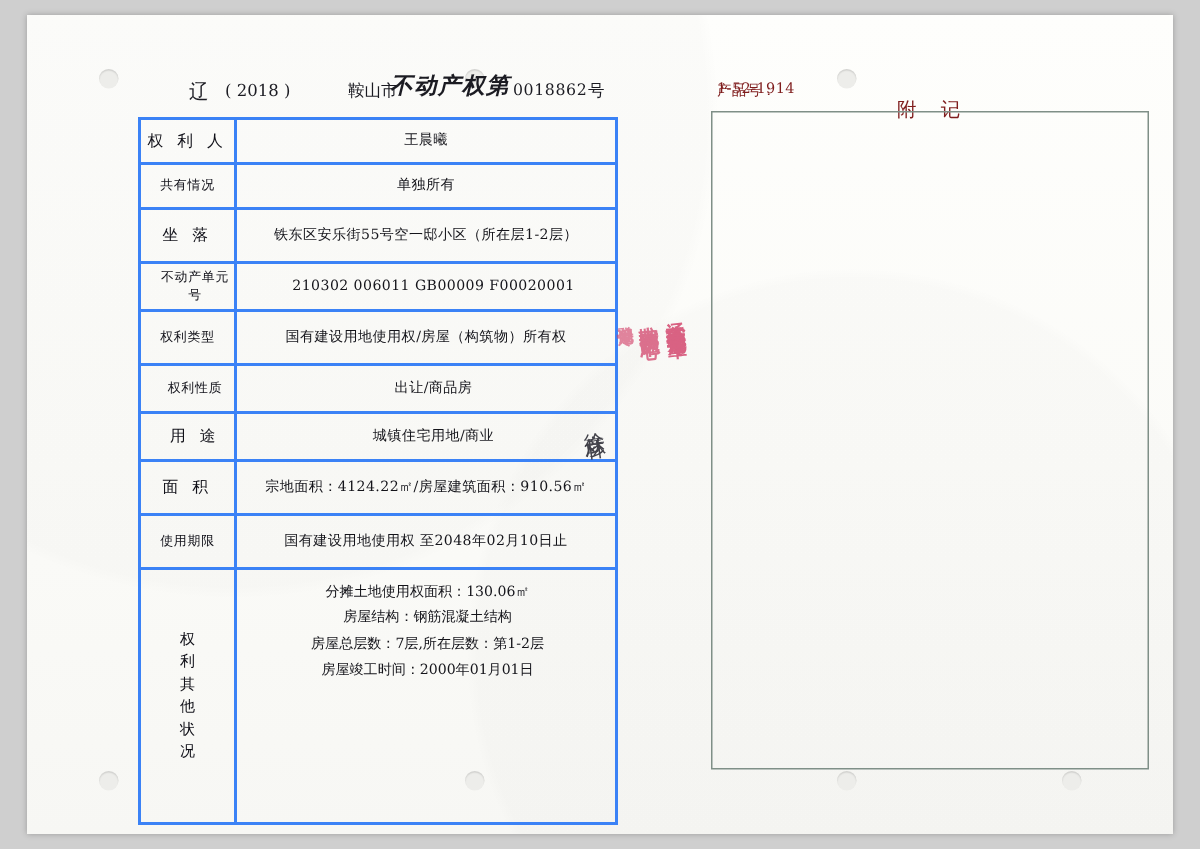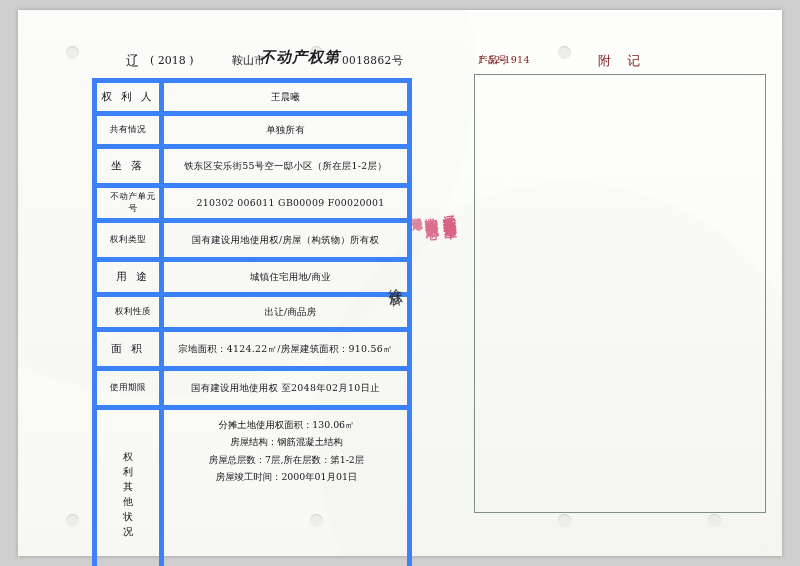--- a/index.html
+++ b/index.html
@@ -64,21 +64,21 @@
   .t-hao    { left: 300px; top: 5px;  font-size: 11px; }
 
   table.cert {
     border-collapse: collapse;
     width: 320px;
     table-layout: fixed;
     font-family: "DejaVu Serif", "Liberation Serif", serif;
     color: #14141a;
   }
   table.cert td {
-    border: 5px solid #3b82f6;
+    border: 2px solid #3b82f6;
     padding: 0;
     vertical-align: middle;
     text-align: center;
   }
   td.lbl {
     width: 62px;
     text-align: center;
     font-size: 10.5px;
     letter-spacing: 3px;
     padding: 0 2px;
@@ -114,21 +114,21 @@
     left: 452px;
     top: 38px;
     width: 300px;
     height: 470px;
     font-family: "DejaVu Serif", "Liberation Serif", serif;
     color: #7f1d1d;
   }
   .right-head { position: relative; height: 26px; }
   .right-head span { position: absolute; white-space: nowrap; }
   .r-prodno { left: 8px;  top: 6px; font-size: 9.6px; letter-spacing: 0.3px; }
-  .r-title  { left: 128px; top: 4px; font-size: 13px; letter-spacing: 6px; }
+  .r-title  { left: 128px; top: 16px; font-size: 13px; letter-spacing: 6px; }
   .note-box {
     position: absolute;
     left: 4px;
     top: 26px;
     width: 290px;
     height: 437px;
     border: 1px solid #7f8f87;
     background: transparent;
   }
 
@@ -218,26 +218,26 @@
       </tr>
       <tr class="h30">
         <td class="lbl tight">不动产单元号</td>
         <td class="val">210302 006011 GB00009 F00020001</td>
       </tr>
       <tr class="h34">
         <td class="lbl tight">权利类型</td>
         <td class="val">国有建设用地使用权/房屋（构筑物）所有权</td>
       </tr>
       <tr class="h30">
+        <td class="lbl tight">权利性质</td>
+        <td class="val">出让/商品房</td>
+      </tr>
+      <tr class="h30">
         <td class="lbl">用 途</td>
         <td class="val">城镇住宅用地/商业</td>
-      </tr>
-      <tr class="h30">
-        <td class="lbl tight">权利性质</td>
-        <td class="val">出让/商品房</td>
       </tr>
       <tr class="h34">
         <td class="lbl">面 积</td>
         <td class="val">宗地面积：4124.22㎡/房屋建筑面积：910.56㎡</td>
       </tr>
       <tr class="h34">
         <td class="lbl tight">使用期限</td>
         <td class="val">国有建设用地使用权  至2048年02月10日止</td>
       </tr>
       <tr>

